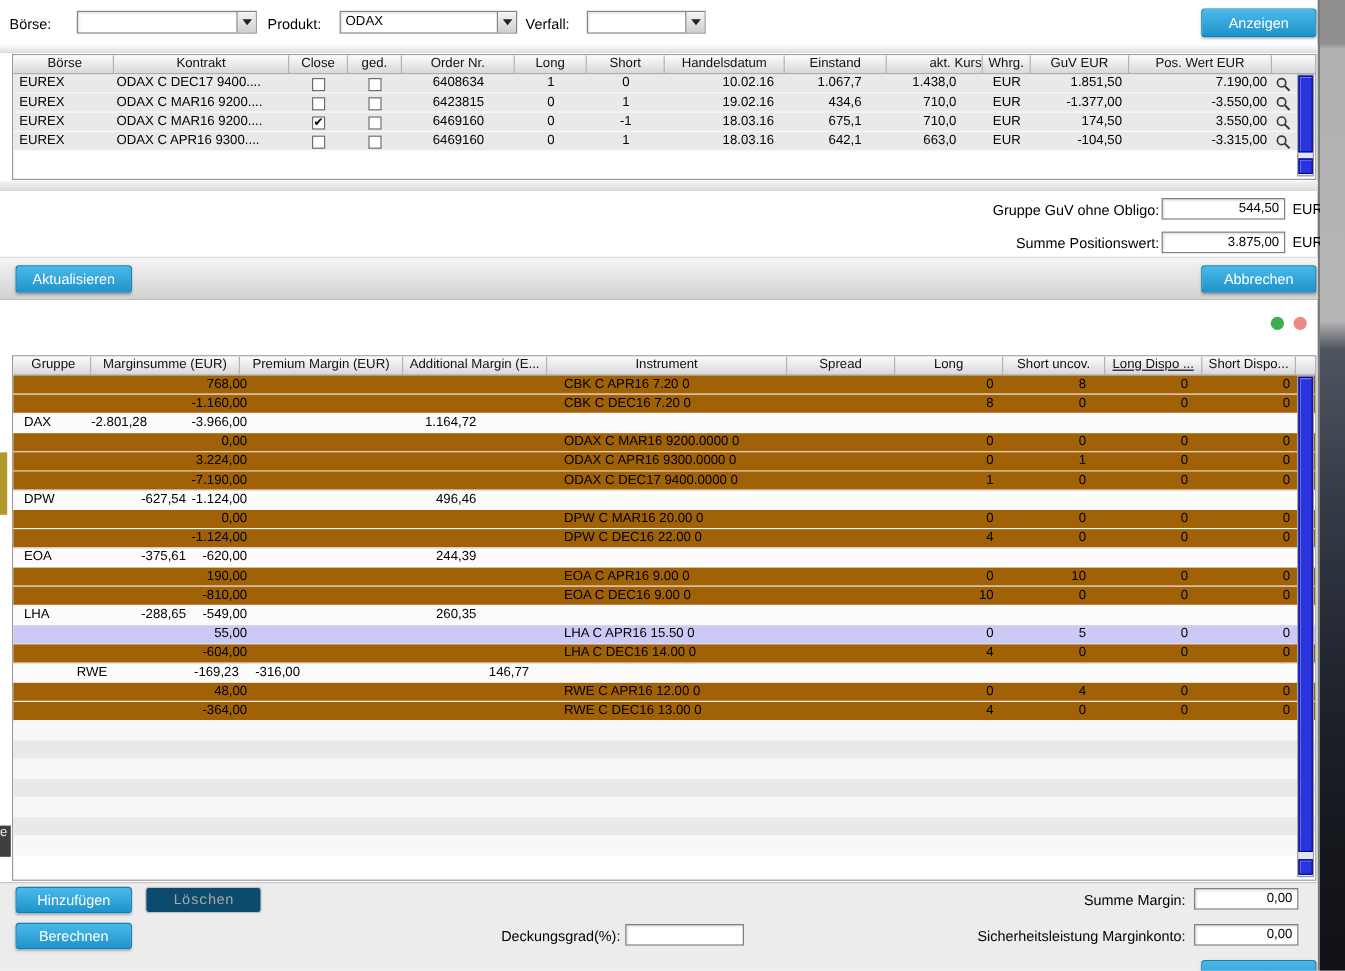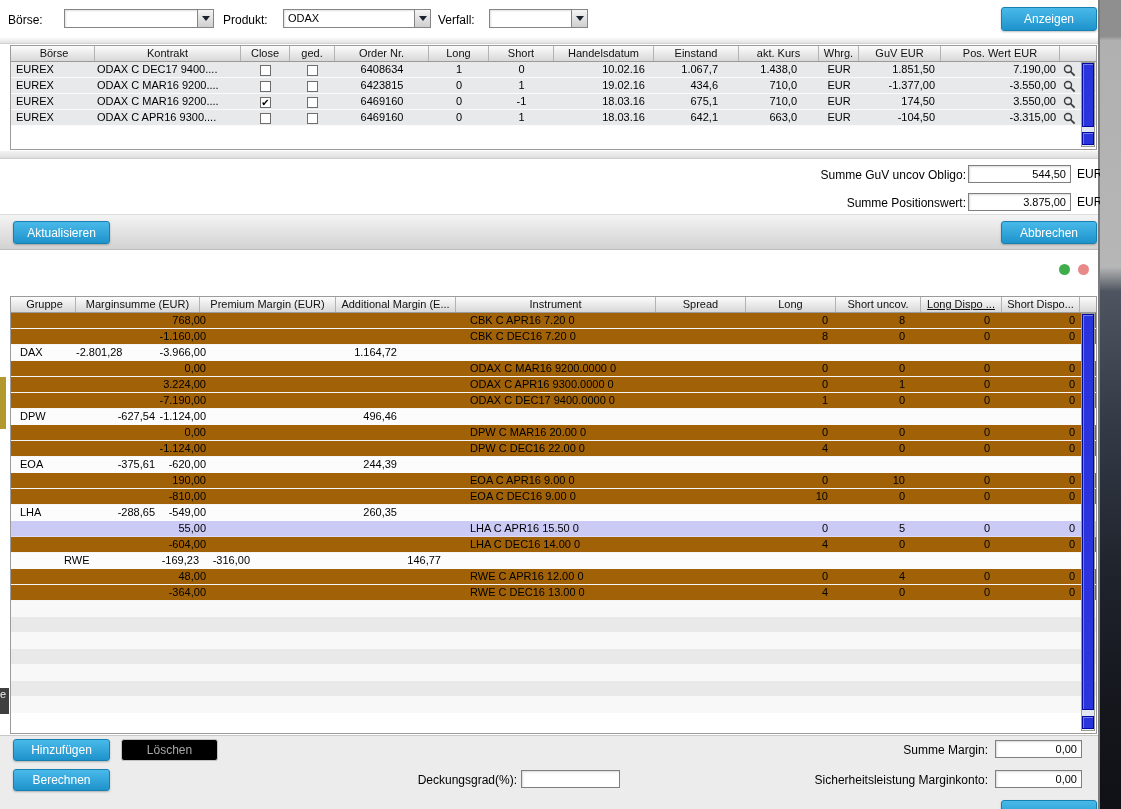--- a/index.html
+++ b/index.html
@@ -4,21 +4,21 @@
 <style>
   * { margin:0; padding:0; box-sizing:border-box; }
   body { font-family:"Liberation Sans", sans-serif; background:#444; }
   .screen { position:relative; width:1121px; height:809px; background:#fff; overflow:hidden; font-size:11px; color:#000; }
   .dialog { position:absolute; left:0; top:0; width:1100px; height:809px; background:#ffffff; border-right:2px solid #7c7c7c; }
   .lbl { position:absolute; font-size:12px; color:#000; white-space:nowrap; }
   .lbl.r { text-align:right; }
   .btn { position:absolute; display:flex; align-items:center; justify-content:center;
          background:linear-gradient(#49b9e9,#1e93cb); border:1px solid #1780b2; border-radius:3px;
          color:#fff; font-size:12px; cursor:pointer; box-shadow:0 1px 2px rgba(0,0,0,0.25); white-space:nowrap; }
-  .btn.disabled { background:#000000; border-color:#c2c2c2; color:#a8a8a8; box-shadow:none; }
+  .btn.disabled { background:#0c4a6e; border-color:#c2c2c2; color:#a8a8a8; box-shadow:none;font-family:Liberation Mono, monospace; }
   .combo { position:absolute; height:19px; background:#fff; border:1px solid #858585; display:flex;
            box-shadow:inset 1px 1px 2px rgba(0,0,0,0.12); }
   .combo .val { flex:1; line-height:17px; padding-left:4px; font-size:11px; overflow:hidden; white-space:nowrap; }
   .combo .cbtn { width:16px; border-left:1px solid #858585; background:linear-gradient(#f4f4f4,#cfcfcf);
                  display:flex; align-items:center; justify-content:center; cursor:pointer; }
   .combo .arrow { width:0; height:0; border-left:4px solid transparent; border-right:4px solid transparent; border-top:5px solid #19222e; }
   .field { position:absolute; background:#fff; border:1px solid #7f7f7f; font-size:11px; line-height:16px;
            text-align:right; padding:0 4px; box-shadow:inset 1px 1px 2px rgba(0,0,0,0.15); white-space:nowrap; }
   .band { position:absolute; left:0; width:1098px; }
   .band-a { background:linear-gradient(#ffffff,#e2e2e2); border-bottom:1px solid #d2d2d2; }
@@ -90,21 +90,21 @@
     <div class="thead">
           <div class="th" style="width: 81px;">Börse</div>
           <div class="th" style="width: 146px;">Kontrakt</div>
           <div class="th" style="width: 49px;">Close</div>
           <div class="th" style="width: 45px;">ged.</div>
           <div class="th" style="width: 94px;">Order Nr.</div>
           <div class="th" style="width: 60px;">Long</div>
           <div class="th" style="width: 65px;">Short</div>
           <div class="th" style="width: 100px;">Handelsdatum</div>
           <div class="th" style="width: 85px;">Einstand</div>
-          <div class="th" style="width: 80px;">akt. Kurs</div>
+          <div class="th" style="width: 80px; text-align: right;">akt. Kurs</div>
           <div class="th" style="width: 40px;">Whrg.</div>
           <div class="th" style="width: 82px;">GuV EUR</div>
           <div class="th" style="width: 119px;">Pos. Wert EUR</div>
         </div>
         <div>
           <div class="tr gray">
             <div class="td" style="width: 81px; text-align: left; padding-left: 2px;">EUREX</div>
             <div class="td" style="width: 146px; text-align: left; padding-left: 2px;">ODAX C DEC17 9400....</div>
             <div class="td cc" style="width: 49px;">
               <div class="cb"></div>
@@ -201,21 +201,21 @@
                 <circle cx="5" cy="5" r="3.5" fill="none" stroke="#3a3a3a" stroke-width="1.4"></circle>
                 <line x1="7.7" y1="7.7" x2="11.6" y2="11.6" stroke="#3a3a3a" stroke-width="1.7"></line>
               </svg>
             </div>
           </div>
         </div>
       </div>
 
     <div class="band band-b" style="top:151px;height:8px"></div>
 
-    <span class="lbl r" style="left:640px;top:168px;width:326px">Summe GuV uncov Obligo:</span>
+    <span class="lbl r" style="left:640px;top:168px;width:326px">Gruppe GuV ohne Obligo:</span>
     <div class="field" style="left:968px;top:165px;width:103px;height:18px">544,50</div>
     <span class="lbl" style="left:1077px;top:167px">EUR</span>
     <span class="lbl r" style="left:640px;top:196px;width:326px">Summe Positionswert:</span>
     <div class="field" style="left:968px;top:193px;width:103px;height:18px">3.875,00</div>
     <span class="lbl" style="left:1077px;top:195px">EUR</span>
 
     <div class="band midbar" style="top:214px;height:36px"></div>
     <div class="btn" style="left:13px;top:221px;width:97px;height:23px">Aktualisieren</div>
     <div class="btn" style="left:1001px;top:221px;width:96px;height:23px">Abbrechen</div>
 

